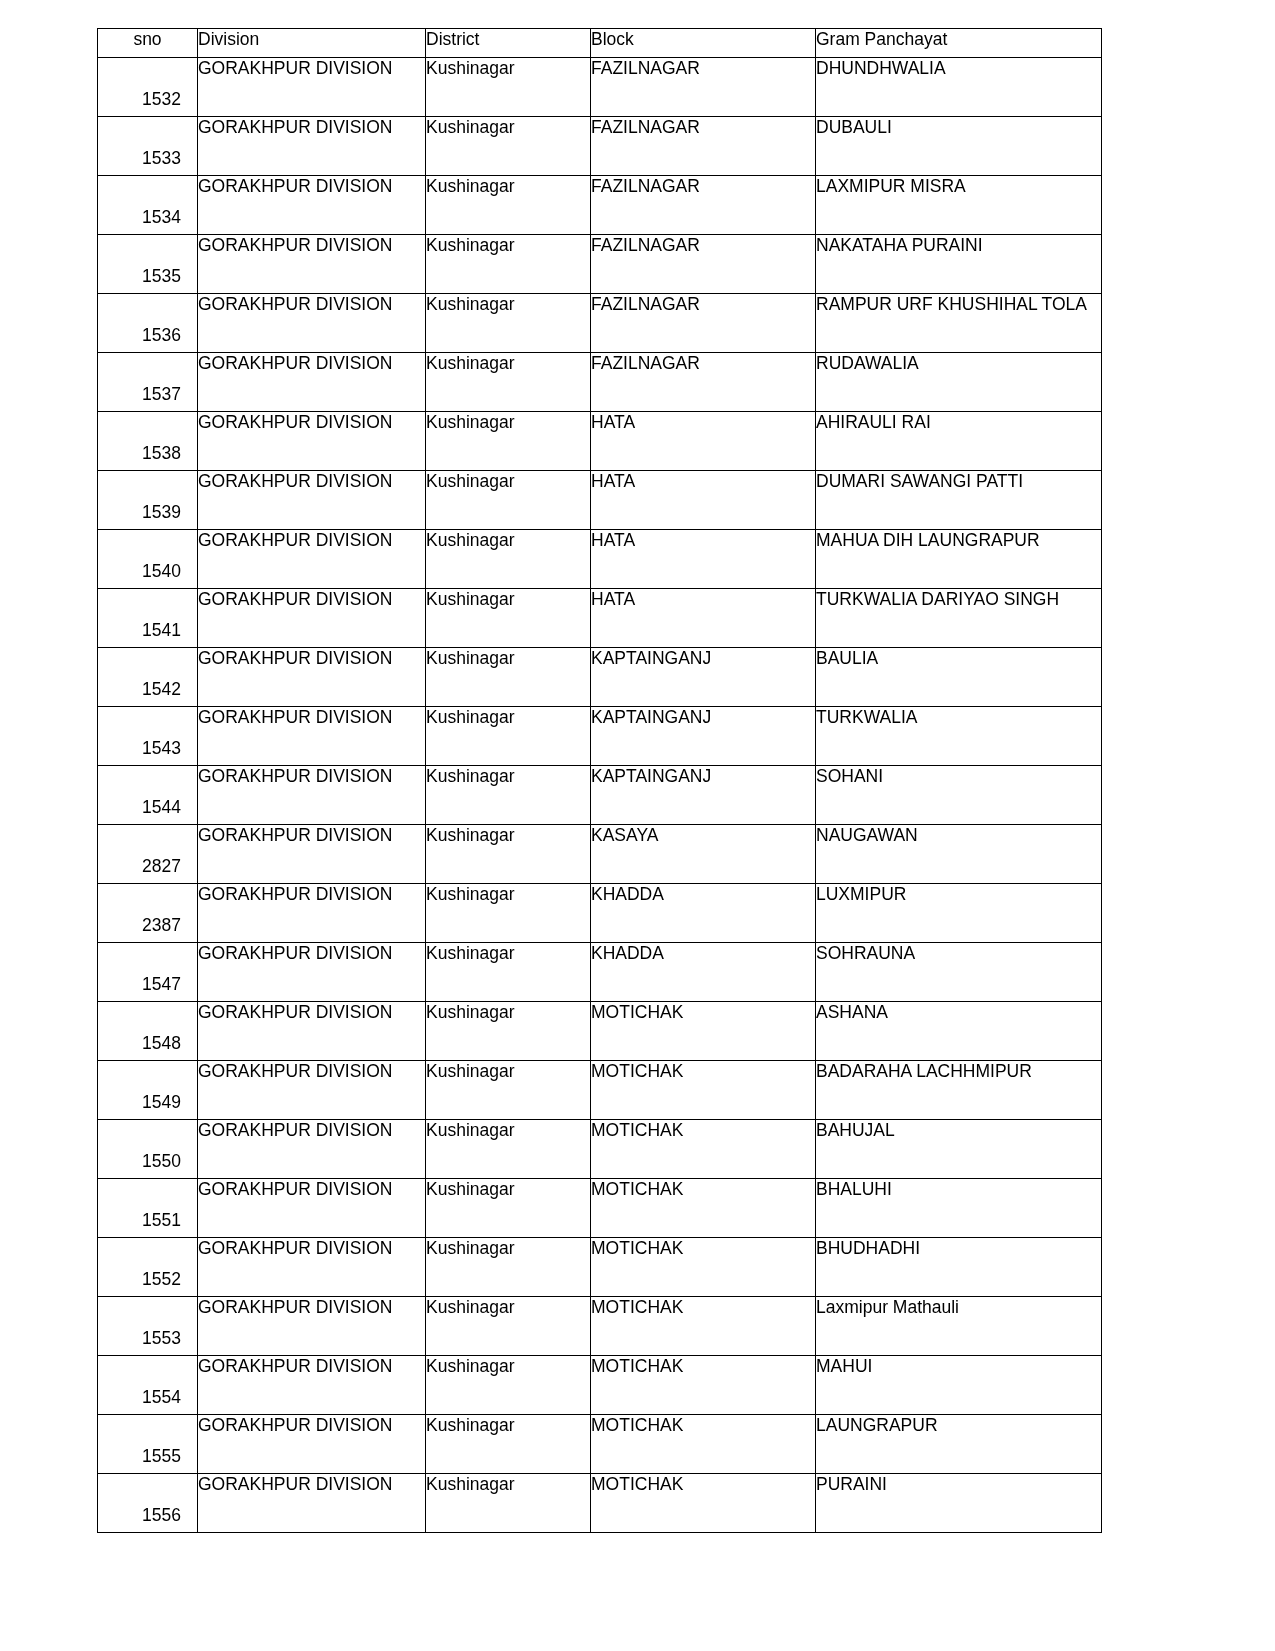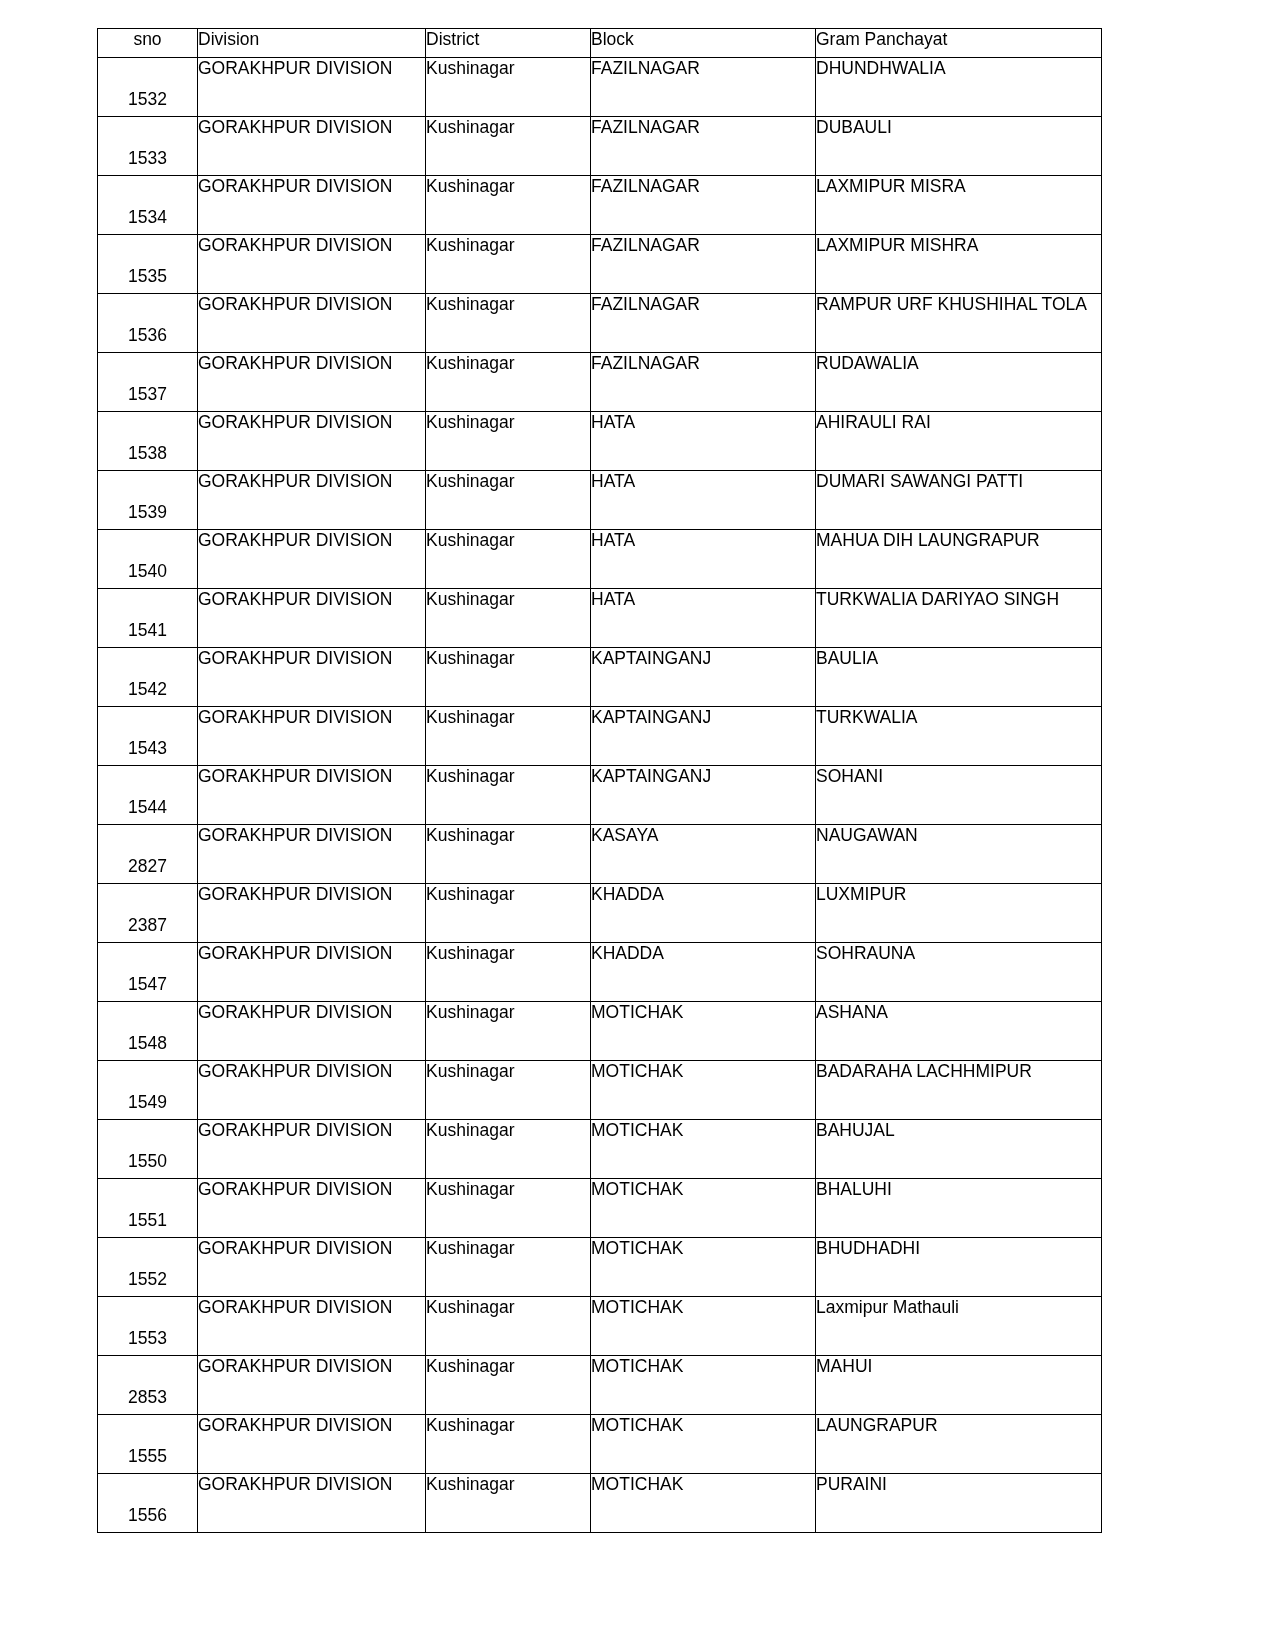--- a/index.html
+++ b/index.html
@@ -68,23 +68,23 @@
     text-align: center;
     padding-left: 0;
   }
 
   
   tbody td {
     height: 52px;
     padding: 4px 2px 2px 5px;
   }
   tbody td.cell-sno {
-    text-align: center;
+    text-align: right;
     vertical-align: bottom;
-    padding: 0 0 6px 0;
+    padding: 0 16px 6px 0;
     font-size: 17.5px;
   }
 
   tbody td .txt {
     display: block;
     white-space: normal;
     word-break: normal;
   }
 </style>
 </head>
@@ -160,21 +160,21 @@
             <td>
               <span class="txt">GORAKHPUR DIVISION</span>
             </td>
             <td>
               <span class="txt">Kushinagar</span>
             </td>
             <td>
               <span class="txt">FAZILNAGAR</span>
             </td>
             <td>
-              <span class="txt">LAXMIPUR  MISHRA</span>
+              <span class="txt">NAKATAHA  PURAINI</span>
             </td>
           </tr>
           <tr>
             <td class="cell-sno">1536</td>
             <td>
               <span class="txt">GORAKHPUR DIVISION</span>
             </td>
             <td>
               <span class="txt">Kushinagar</span>
             </td>
@@ -434,21 +434,21 @@
               <span class="txt">Kushinagar</span>
             </td>
             <td>
               <span class="txt">MOTICHAK</span>
             </td>
             <td>
               <span class="txt">Laxmipur Mathauli</span>
             </td>
           </tr>
           <tr>
-            <td class="cell-sno">2853</td>
+            <td class="cell-sno">1554</td>
             <td>
               <span class="txt">GORAKHPUR DIVISION</span>
             </td>
             <td>
               <span class="txt">Kushinagar</span>
             </td>
             <td>
               <span class="txt">MOTICHAK</span>
             </td>
             <td>

